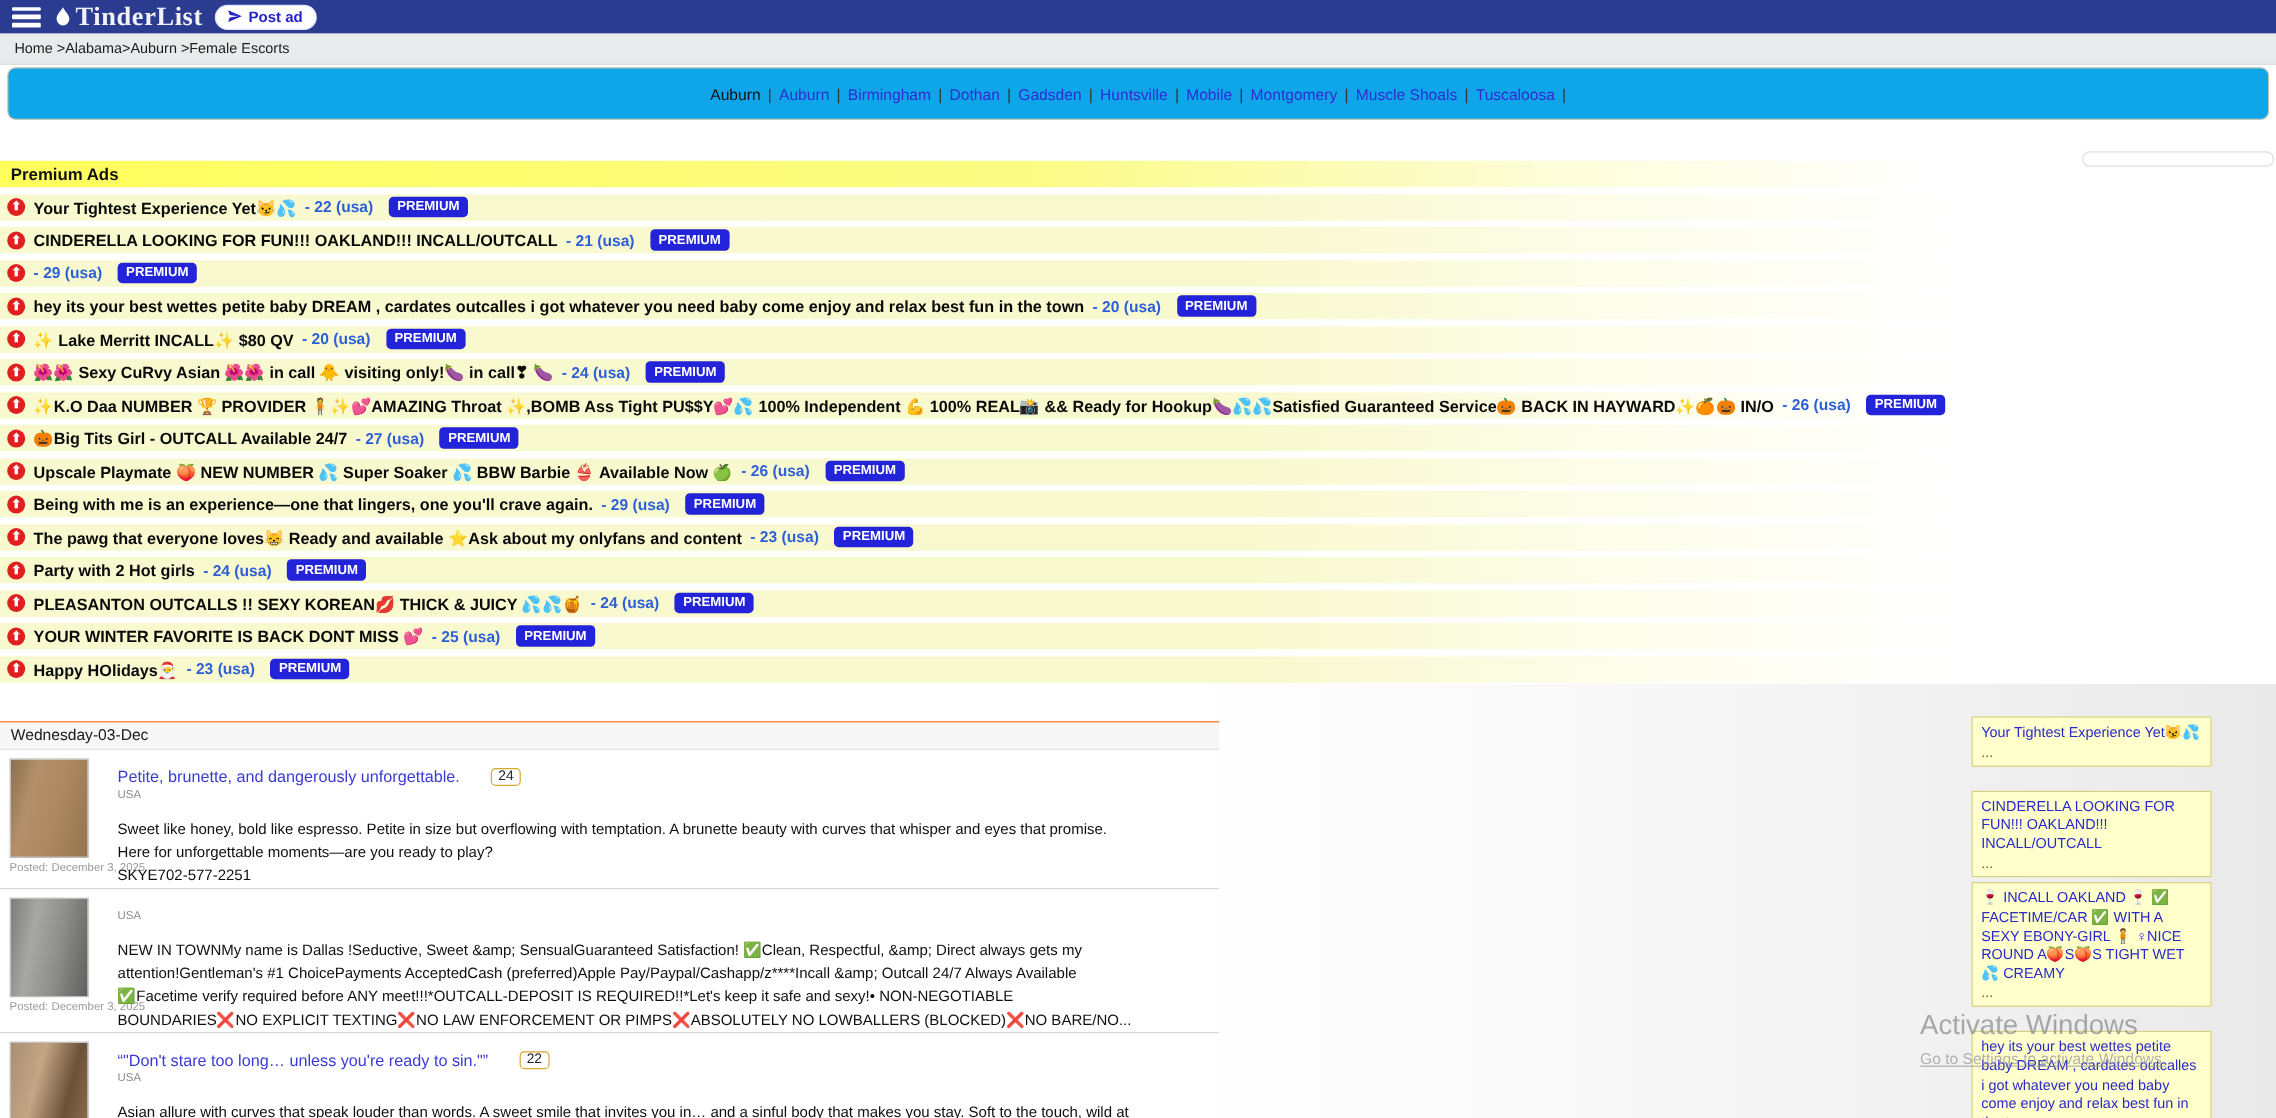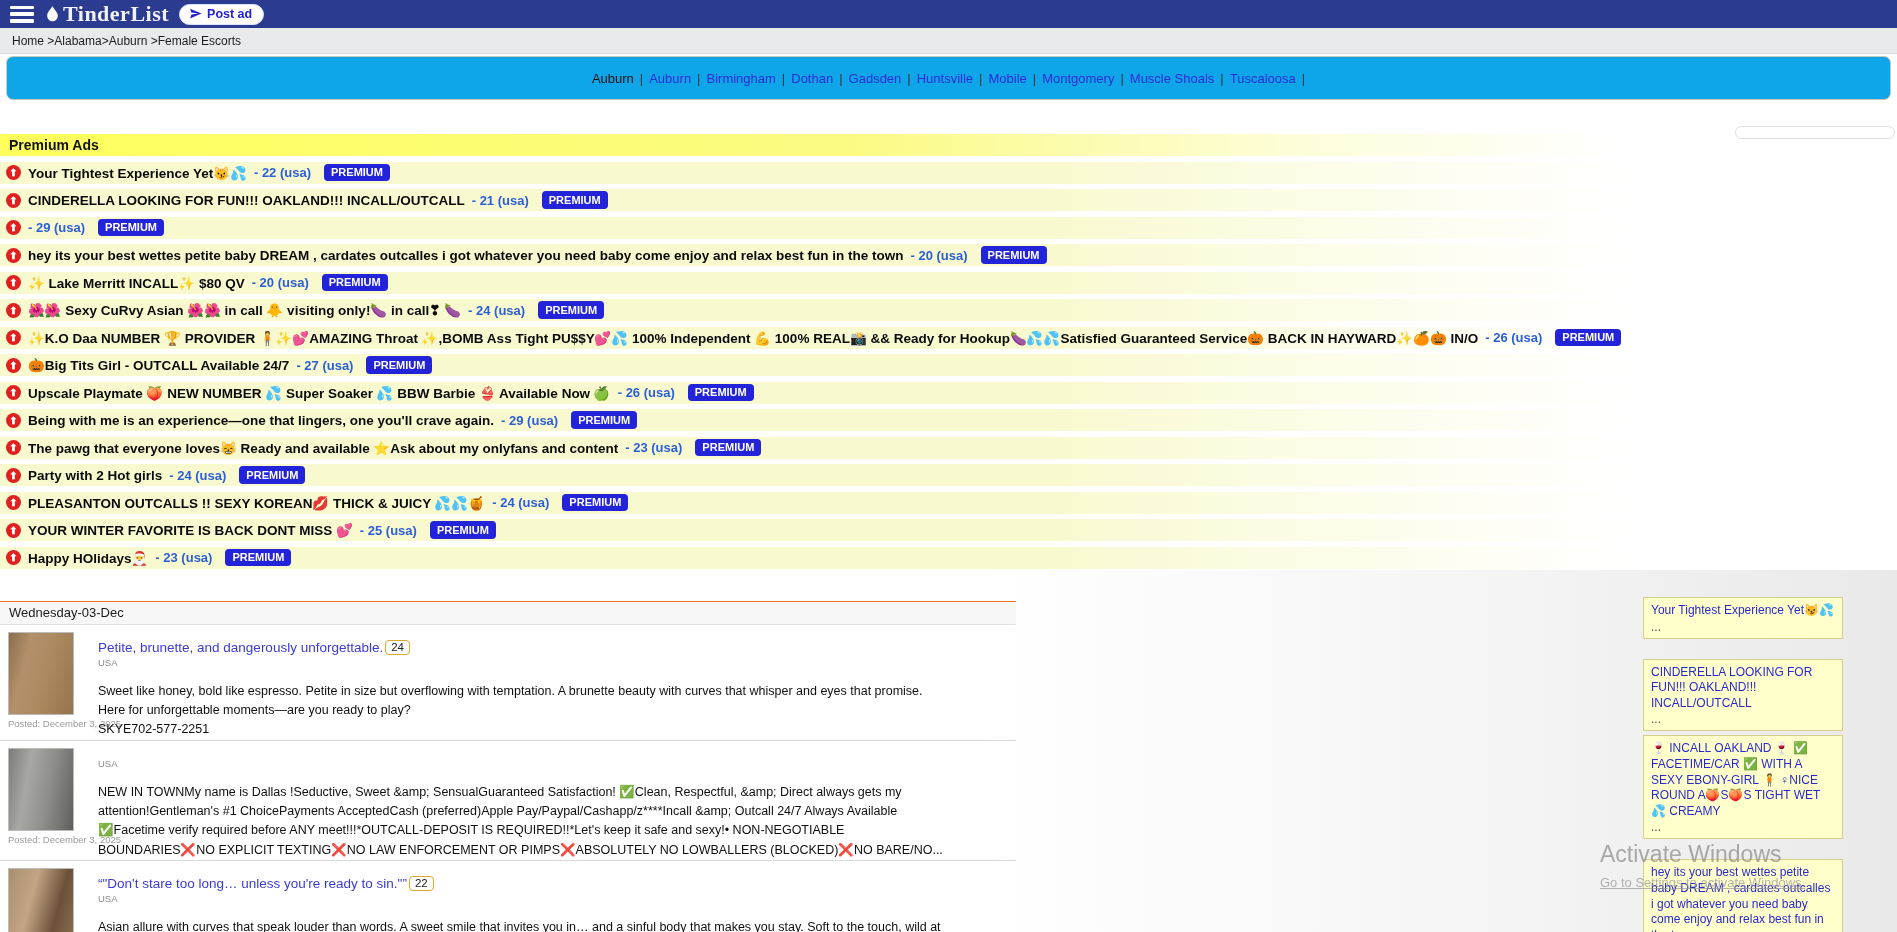--- a/index.html
+++ b/index.html
@@ -51,21 +51,21 @@
   .date-bar { background:#f7f7f7; border-top:1px solid #f97316; border-bottom:1px solid #e2e2e2;
      padding:3px 0 4px 9px; font-size:13px; color:#1a1a1a; }
   .listing { display:flex; padding:7px 0 0 8px; border-bottom:1px solid #d8d8d8; position:relative; background:transparent; }
   .listing .left-col { width:90px; flex:0 0 auto; }
   .thumb { width:66px; height:83px; border:1px solid #bbb; cursor:pointer; }
   .thumb1 { background:linear-gradient(105deg,#8a6f4d 0%,#b3906a 28%,#ad8a60 55%,#96744c 100%); }
   .thumb2 { background:linear-gradient(100deg,#7c7c7a 0%,#a7a7a3 30%,#8e8e8a 60%,#5f5f5d 100%); }
   .thumb3 { background:linear-gradient(105deg,#a98f72 0%,#c4a585 35%,#6b5138 70%,#8d7050 100%); }
   .posted { font-size:9.5px; color:#9a9a9a; margin-top:3px; white-space:nowrap; }
   .listing .body-col { flex:1; padding-top:8px; }
-  .listing-title-row { display:flex; align-items:center; gap:2px; }
+  .listing-title-row { display:flex; align-items:center; gap:26px; }
   .listing-title { font-size:13.5px; color:#3a3ad6; cursor:pointer; }
   .age-badge { border:1.5px solid #d9a62e; border-radius:4px; padding:0 5px 1px; font-size:11.5px; color:#222; background:#fff; }
   .country { font-size:9.5px; color:#8a8a8a; margin-top:2px; }
   .desc { margin-top:14px; font-size:12.5px; color:#0f0f0f; line-height:1.55; max-width:845px; white-space:pre-line; }
 
   
   .sidebar { position:absolute; left:1643px; top:597px; width:200px; z-index:2; }
   .side-box { background:#ffffcc; border:1px solid #d6cf8a; padding:5px 7px 4px; margin-bottom:0; }
   .side-title { font-size:12px; color:#2a2acc; line-height:1.3; cursor:pointer; word-wrap:break-word; }
   .side-more { font-size:12px; color:#555; margin-top:1px; }

